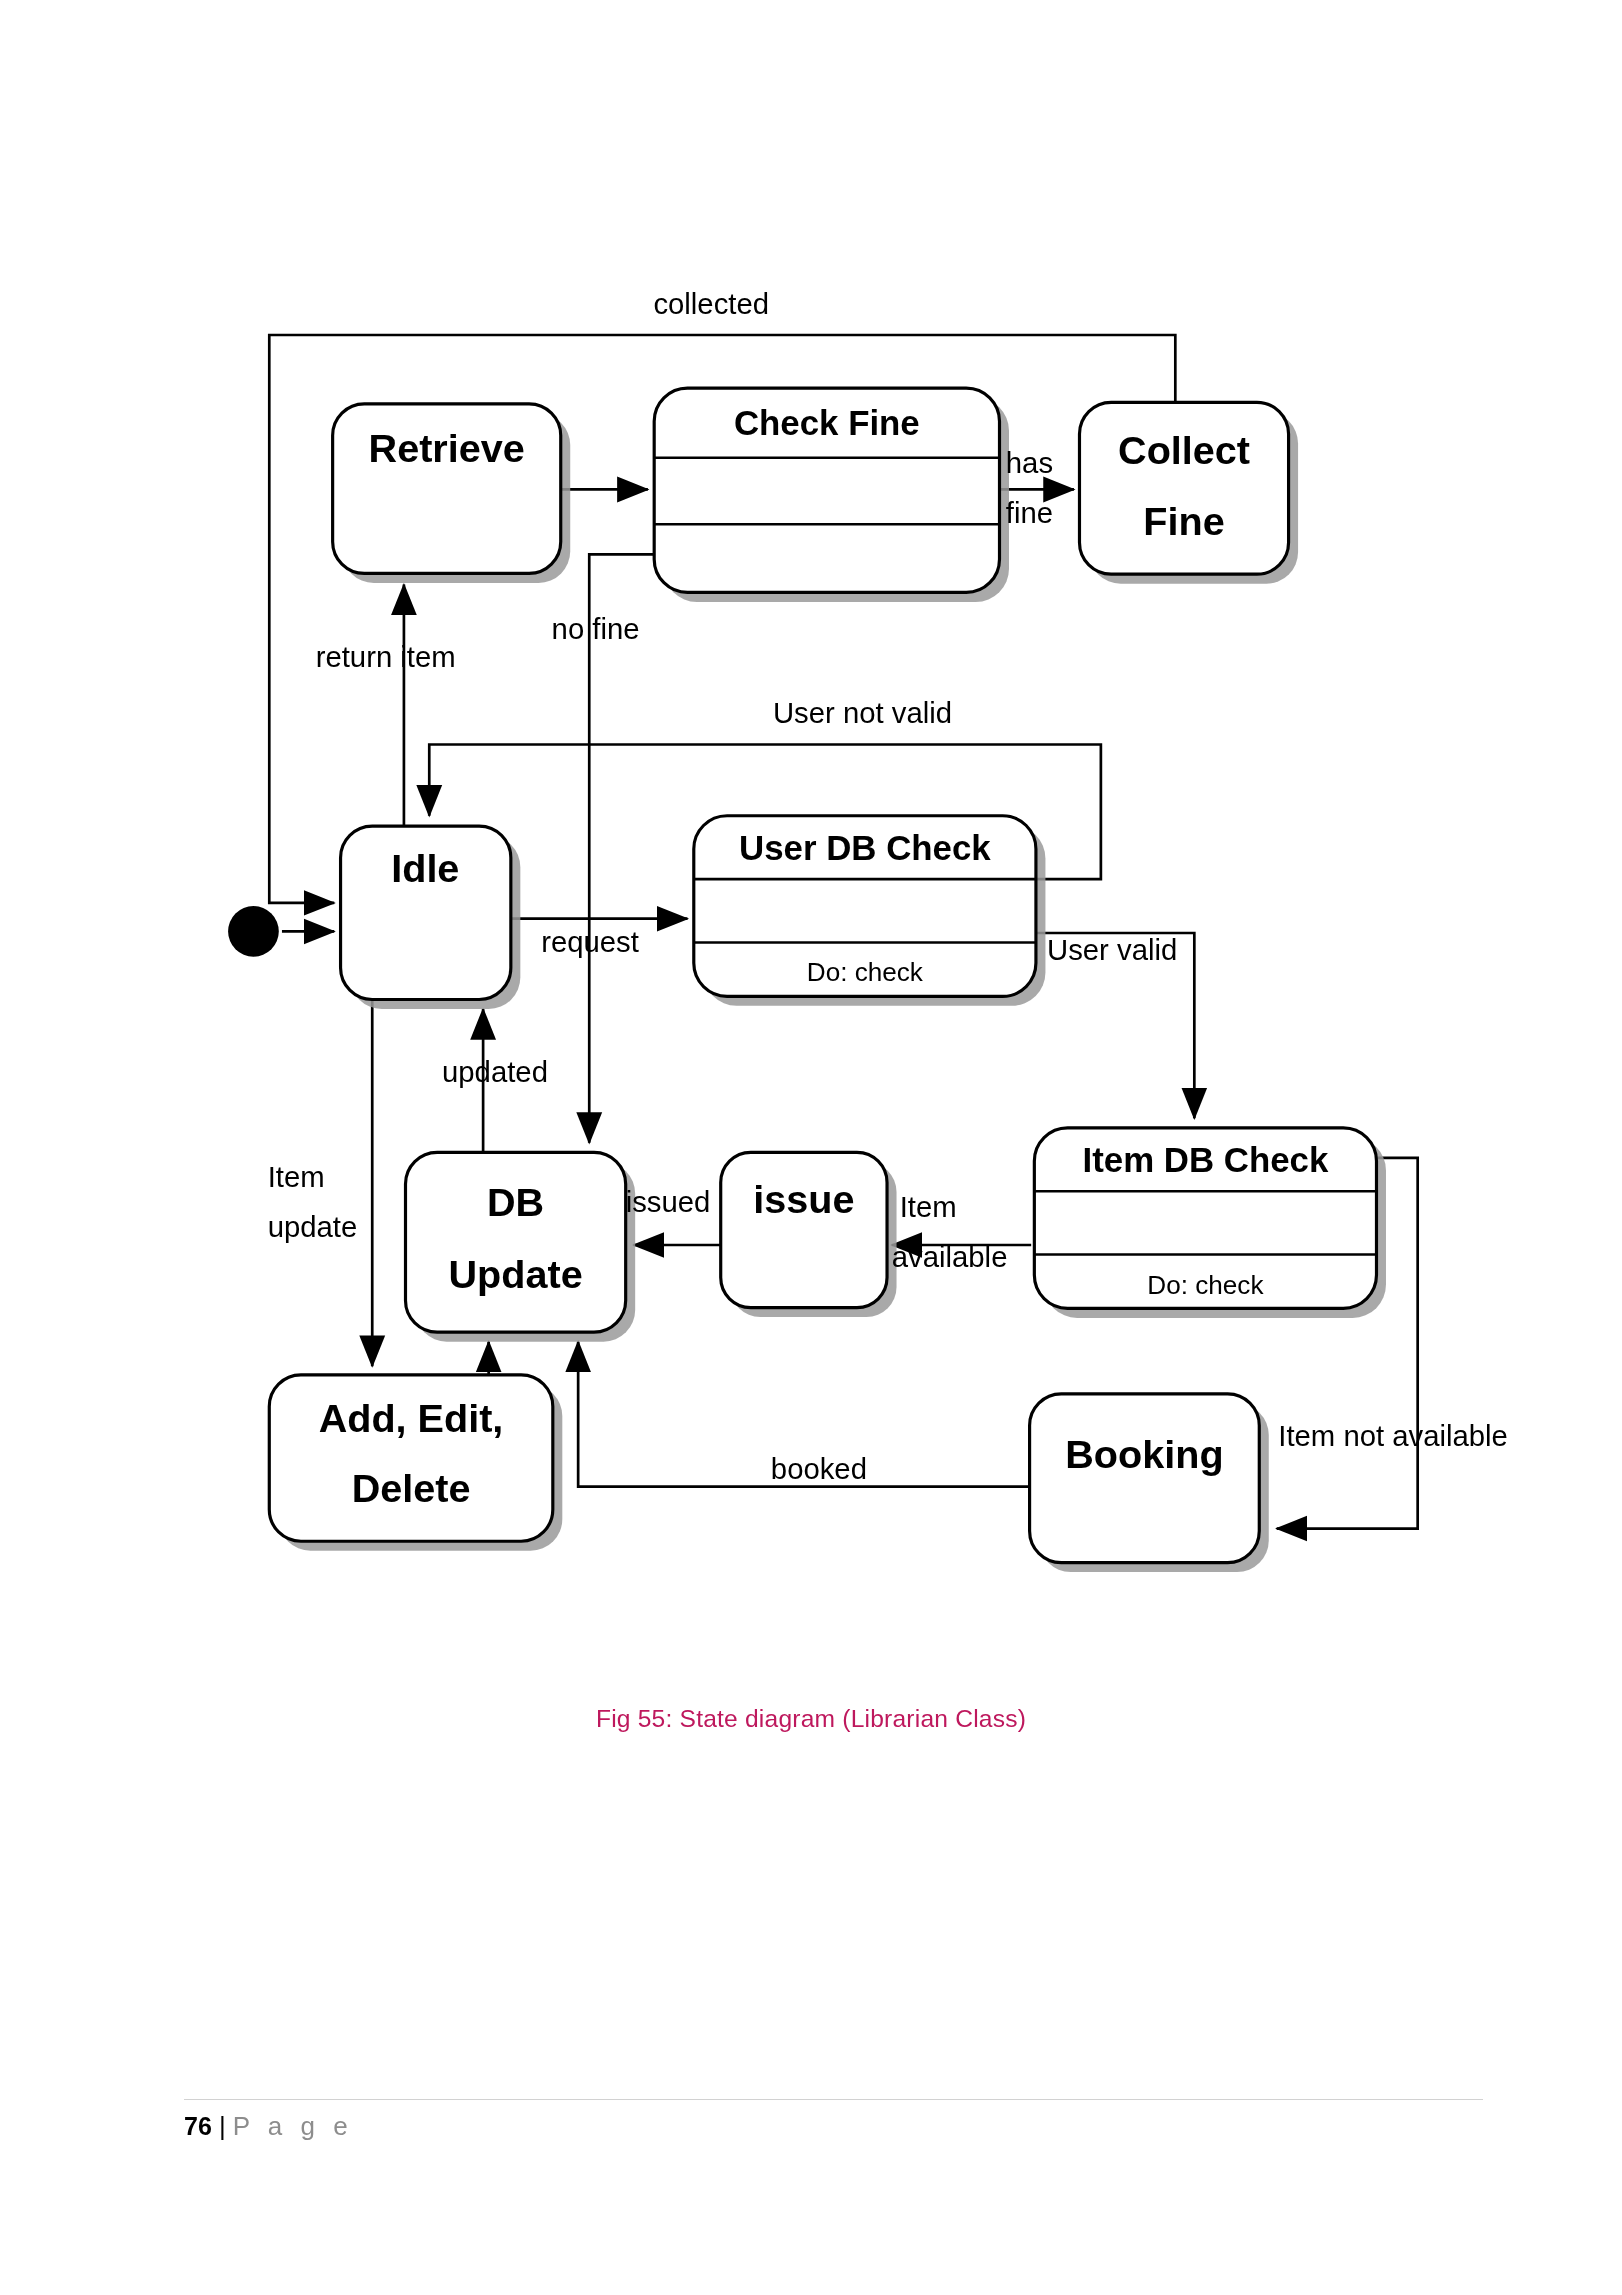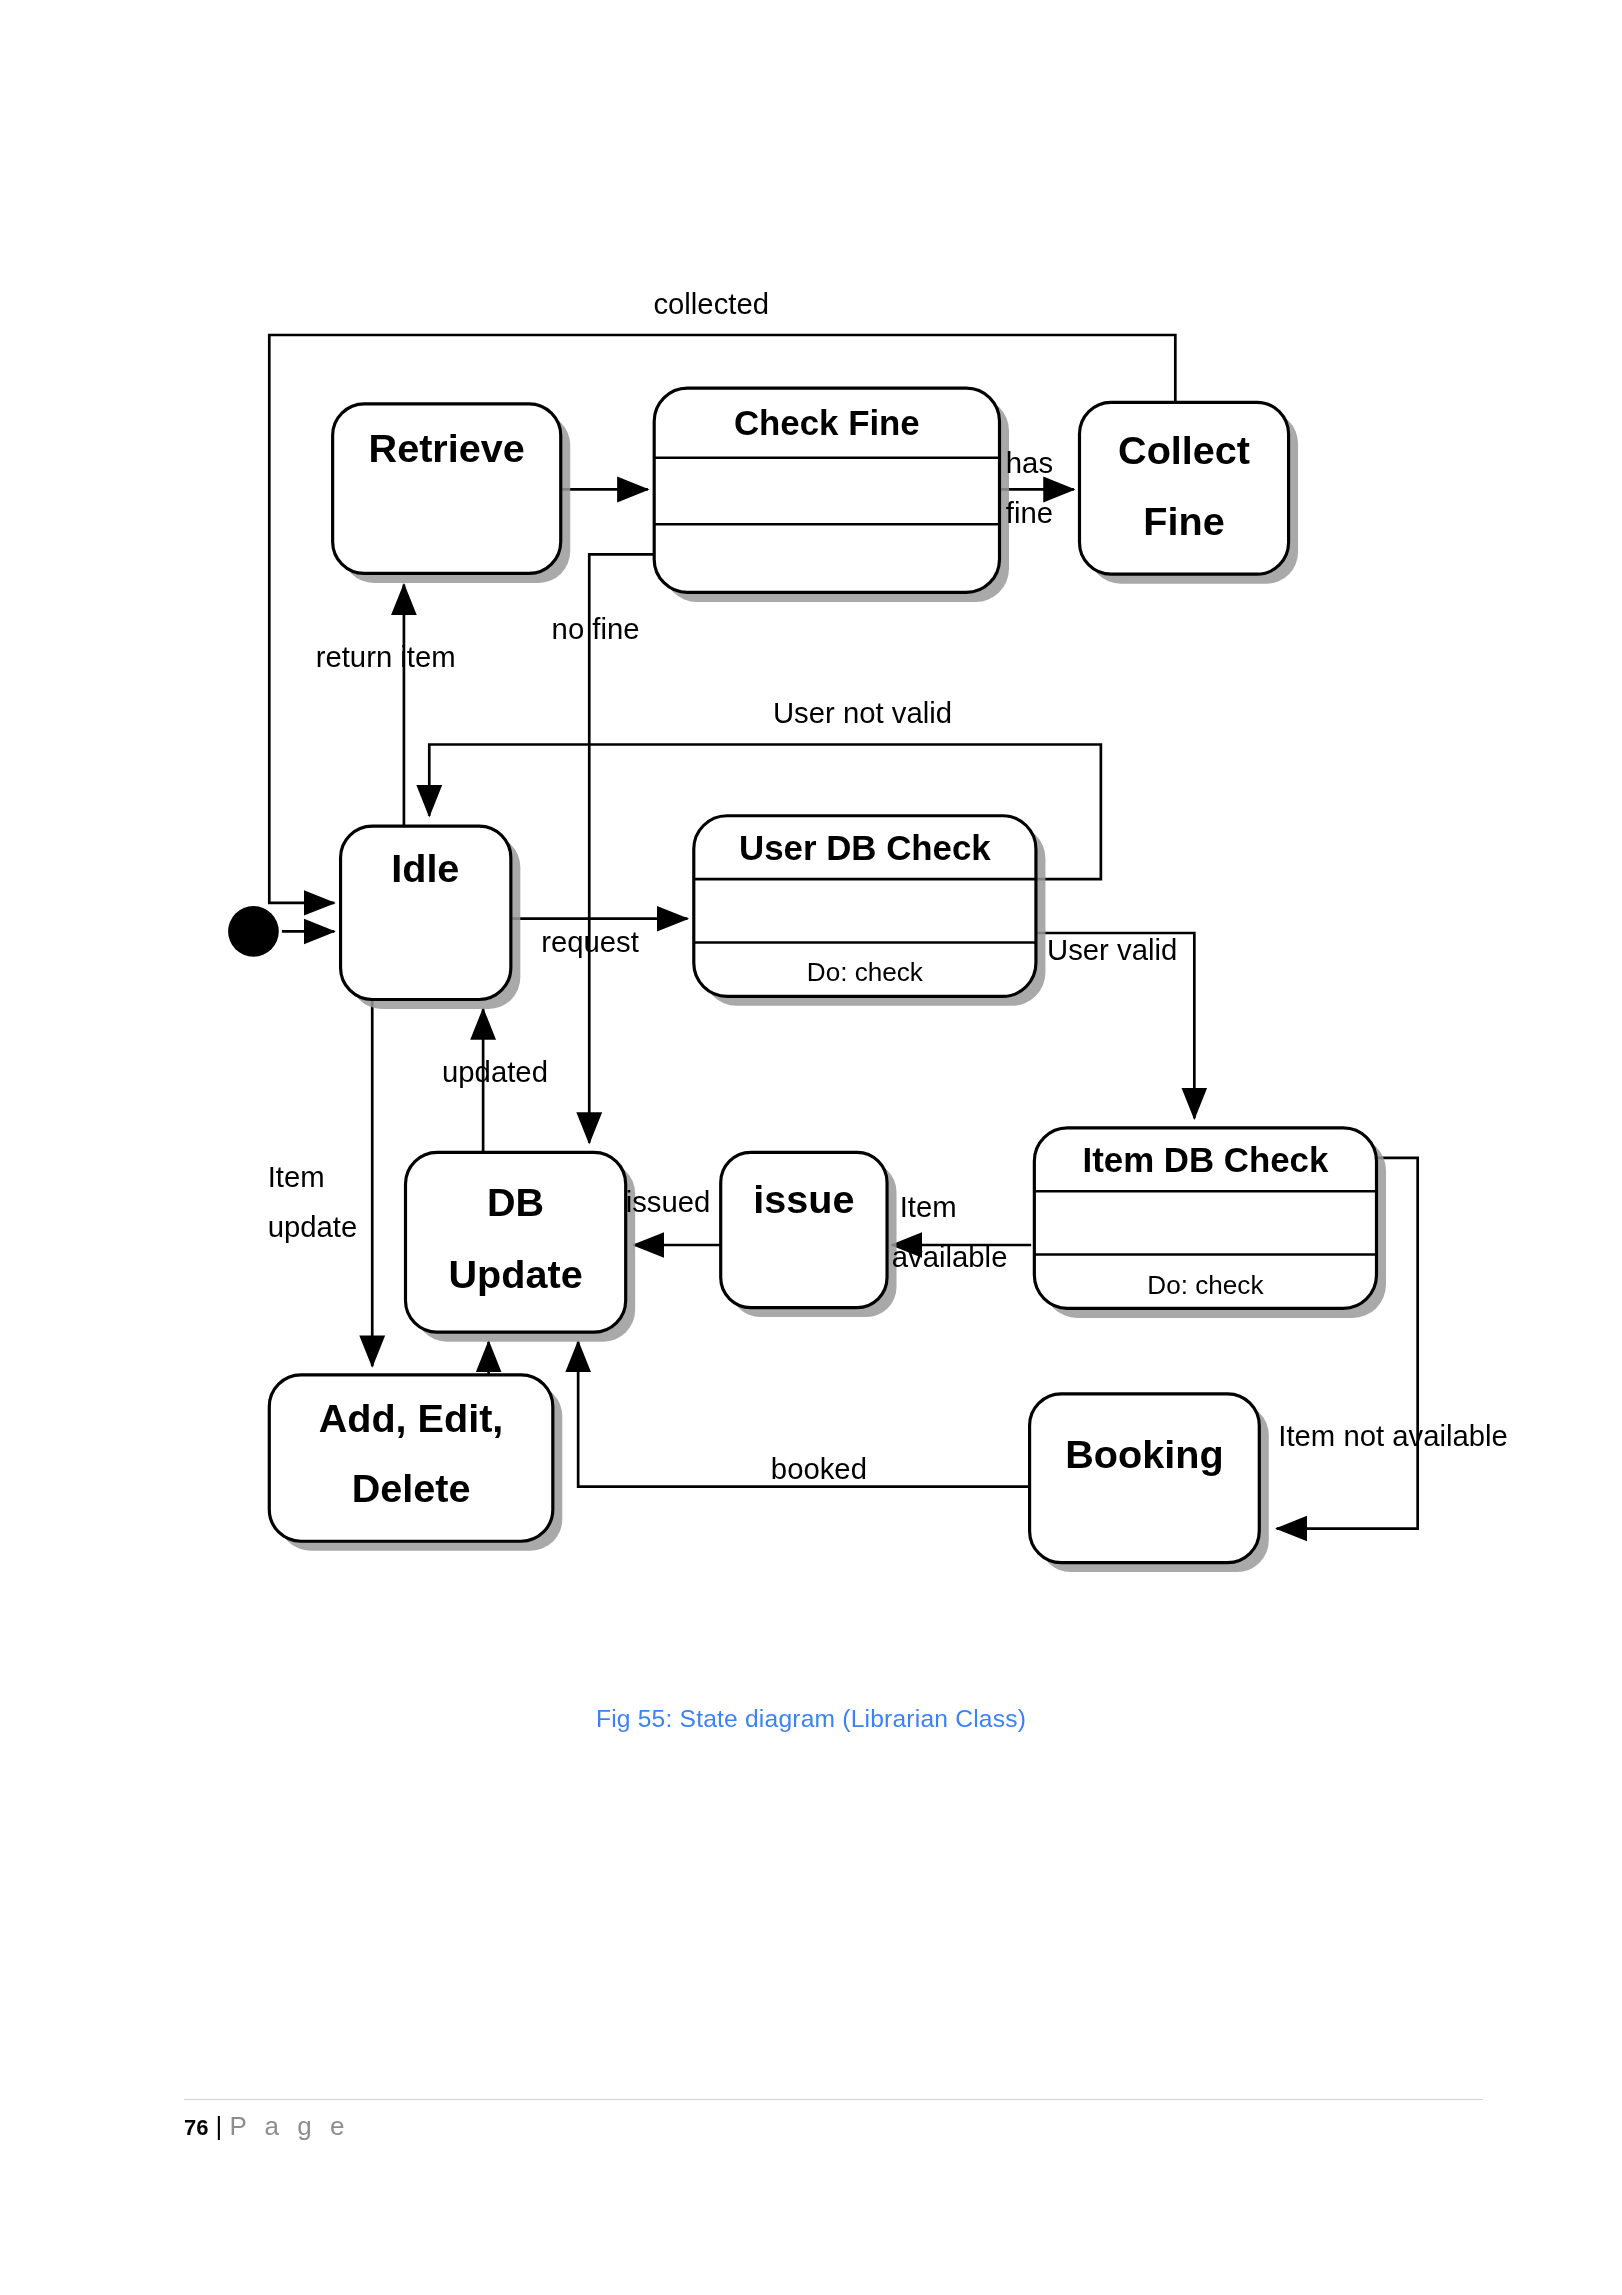--- a/index.html
+++ b/index.html
@@ -84,38 +84,38 @@
 
   
   #figure-caption {
     position: absolute;
     left: 0;
     top: 1705px;
     width: 1622px;
     text-align: center;
     font-family: "Liberation Sans", sans-serif;
     font-size: 24.6px;
-    color: #3b82f6;
+    color: #be185d;
     letter-spacing: 0.2px;
   }
 
   
   #page-footer {
     position: absolute;
     left: 184px;
     top: 2099px;
     width: 1299px;
     border-top: 1.6px solid #d2d2d2;
     padding-top: 11px;
     display: flex;
     align-items: baseline;
     font-family: "Liberation Sans", sans-serif;
   }
   #footer-page-number {
-    font-size: 22px;
+    font-size: 25px;
     font-weight: bold;
     color: #000000;
   }
   #footer-separator {
     font-size: 26px;
     color: #000000;
     margin: 0 7.1px;
   }
   #footer-page-word {
     font-size: 26px;

